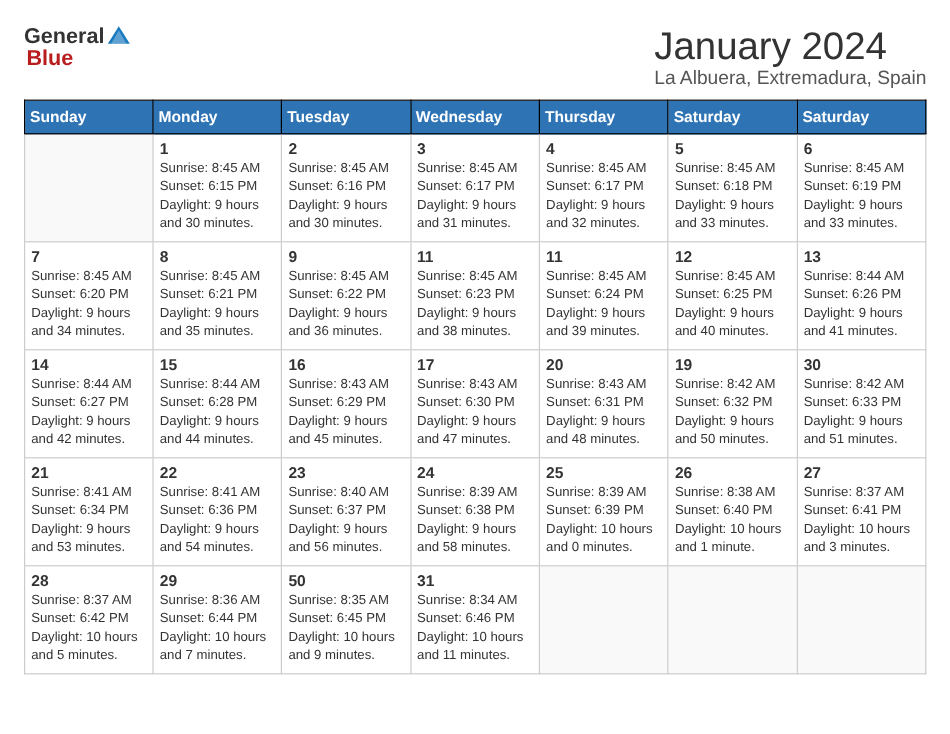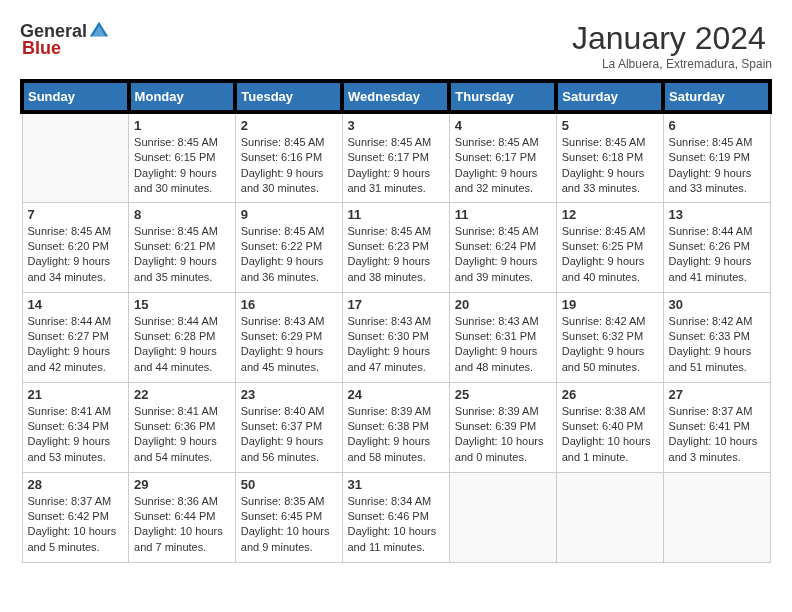--- a/index.html
+++ b/index.html
@@ -14,45 +14,44 @@
       display: flex;
       justify-content: space-between;
       align-items: flex-start;
       margin-bottom: 8px;
     }
     .logo {
       display: flex;
       align-items: center;
     }
     .title-block {
-      text-align: center;
+      text-align: left;
     }
     .month-title {
       font-size: 32px;
       font-weight: normal;
       color: #333;
     }
     .location-title {
-      font-size: 12px;
+      font-size: 16px;
       color: #555;
-      margin-left: 36px;
     }
     .calendar-table {
       width: 100%;
       border-collapse: collapse;
       font-size: 11px;
     }
     .calendar-table thead th {
       background-color: #2e74b5;
       color: #fff;
       padding: 6px 4px;
       text-align: left;
       font-size: 13px;
       font-weight: bold;
-      border: 4px solid #000000;
+      border: 1px solid #000000;
     }
     .calendar-table tbody td {
       border: 1px solid #ccc;
       vertical-align: top;
       padding: 4px 5px;
       width: 108px;
       min-height: 80px;
       height: 90px;
     }
     .day-num {
@@ -70,21 +69,21 @@
     .empty-cell {
       background: #f9f9f9;
     }
   </style>
 </head>
 <body>
 
 <div class="header">
   <div class="logo">
     <div style="display:flex;flex-direction:column;align-items:flex-start;">
-      <div style="display:flex;align-items:center;">
+      <div style="display:flex;align-items:flex-start;">
         <span style="font-size:18px;font-weight:bold;color:#333;">General</span>
         <svg width="22" height="22" viewBox="0 0 24 24" style="margin:0 1px;">
           <polygon points="12,2 22,18 2,18" fill="#1a7abf"></polygon>
           <polygon points="12,6 19,18 5,18" fill="#ffffff" opacity="0.3"></polygon>
         </svg>
       </div>
       <span style="font-size:18px;font-weight:bold;color:#b91c1c;margin-top:-4px;margin-left:2px;">Blue</span>
     </div>
   </div>
   <div class="title-block">

